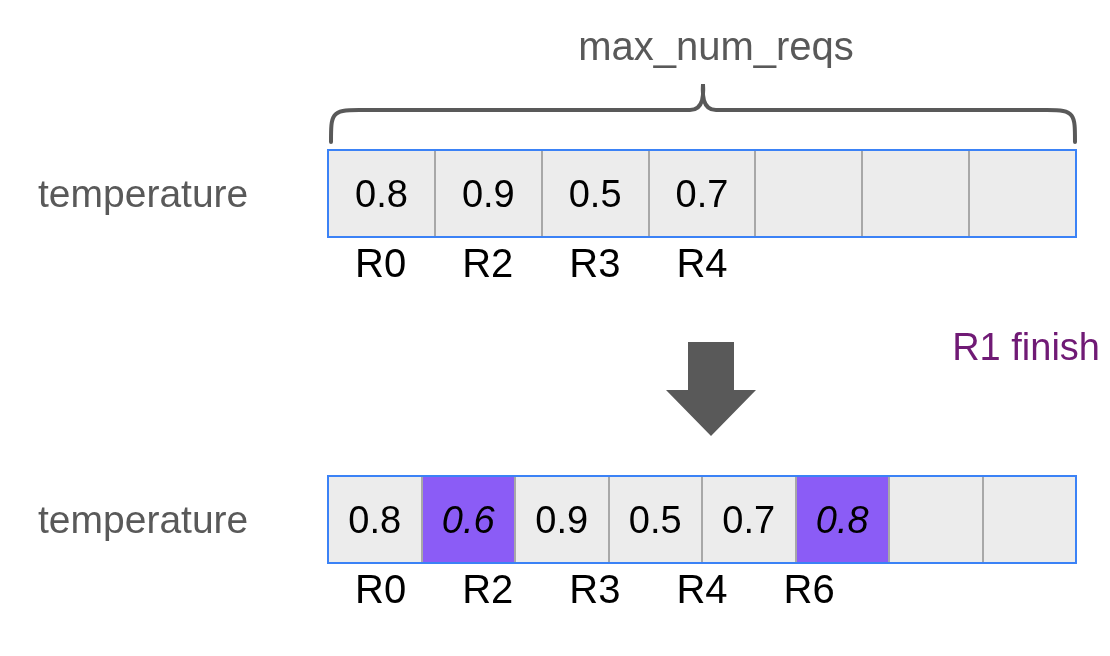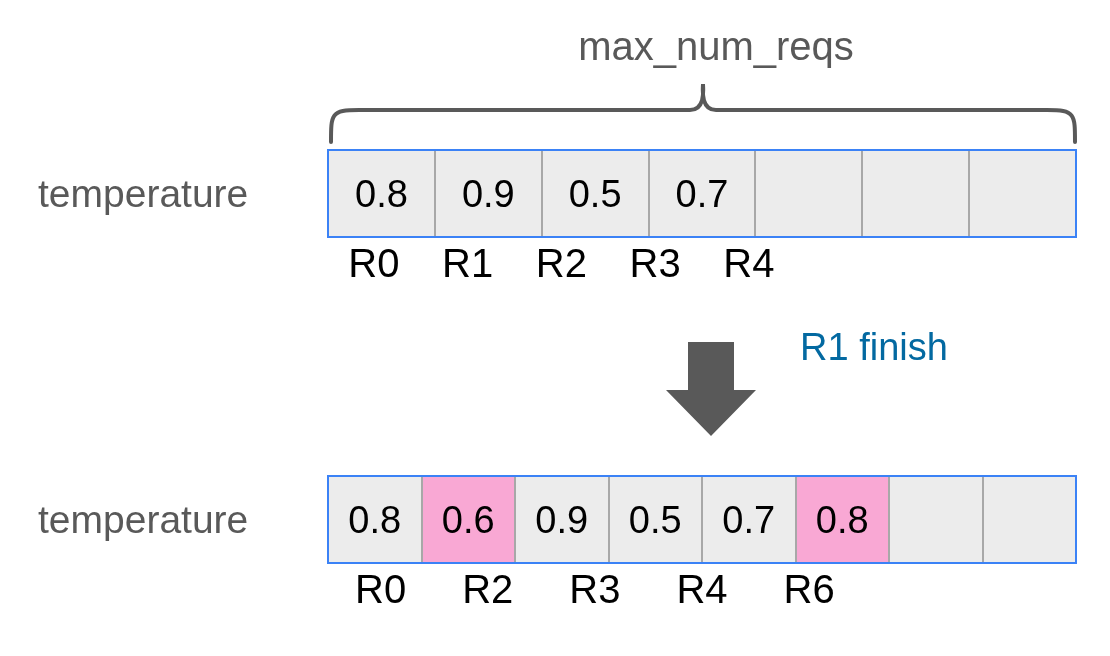--- a/index.html
+++ b/index.html
@@ -78,21 +78,21 @@
     box-sizing: border-box;
     display: flex;
     align-items: center;
     justify-content: center;
     font-size: 38px;
     color: #000000;
     background: #ececec;
     line-height: 1;
   }
   .cell:last-child { border-right: none; }
-  .cell.highlight { background: #f9a8d4; }
+  .cell.highlight { background: #8b5cf6; font-style: italic; }
 
   .ticks {
     position: absolute;
     left: 327px;
     top: 92px;
     width: 750px;
     display: flex;
   }
   .tick {
     flex: 1 1 0;
@@ -109,23 +109,23 @@
     left: 664px;
     top: 342px;
     width: 94px;
     height: 96px;
   }
   #annotation {
     position: absolute;
     left: 800px;
     top: 322px;
     width: 300px;
-    text-align: left;
+    text-align: right;
     font-size: 38px;
-    color: #0369a1;
+    color: #701a75;
     line-height: 50px;
     white-space: nowrap;
   }
 </style>
 </head>
 <body>
 
 <div id="brace-title">max_num_reqs</div>
 
 <svg id="brace-svg" viewBox="0 0 766 62">
@@ -140,21 +140,20 @@
     <div class="cell">0.9</div>
     <div class="cell">0.5</div>
     <div class="cell">0.7</div>
     <div class="cell"></div>
     <div class="cell"></div>
     <div class="cell"></div>
   </div>
 
   <div class="ticks">
     <div class="tick">R0</div>
-    <div class="tick">R1</div>
     <div class="tick">R2</div>
     <div class="tick">R3</div>
     <div class="tick">R4</div>
     <div class="tick"></div>
     <div class="tick"></div>
     <div class="tick"></div>
   </div>
 </div>
 
 <svg id="arrow-svg" viewBox="0 0 94 96">

